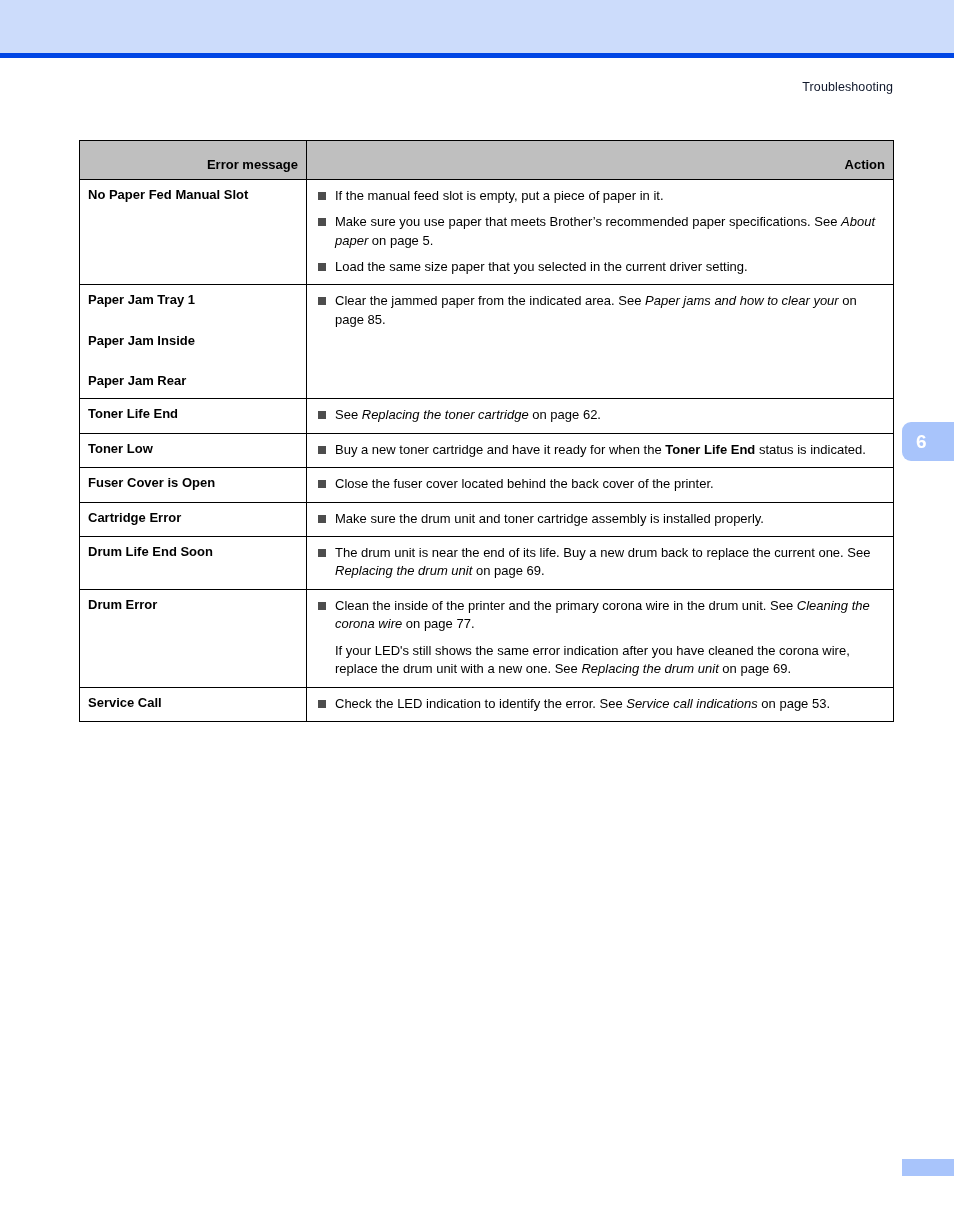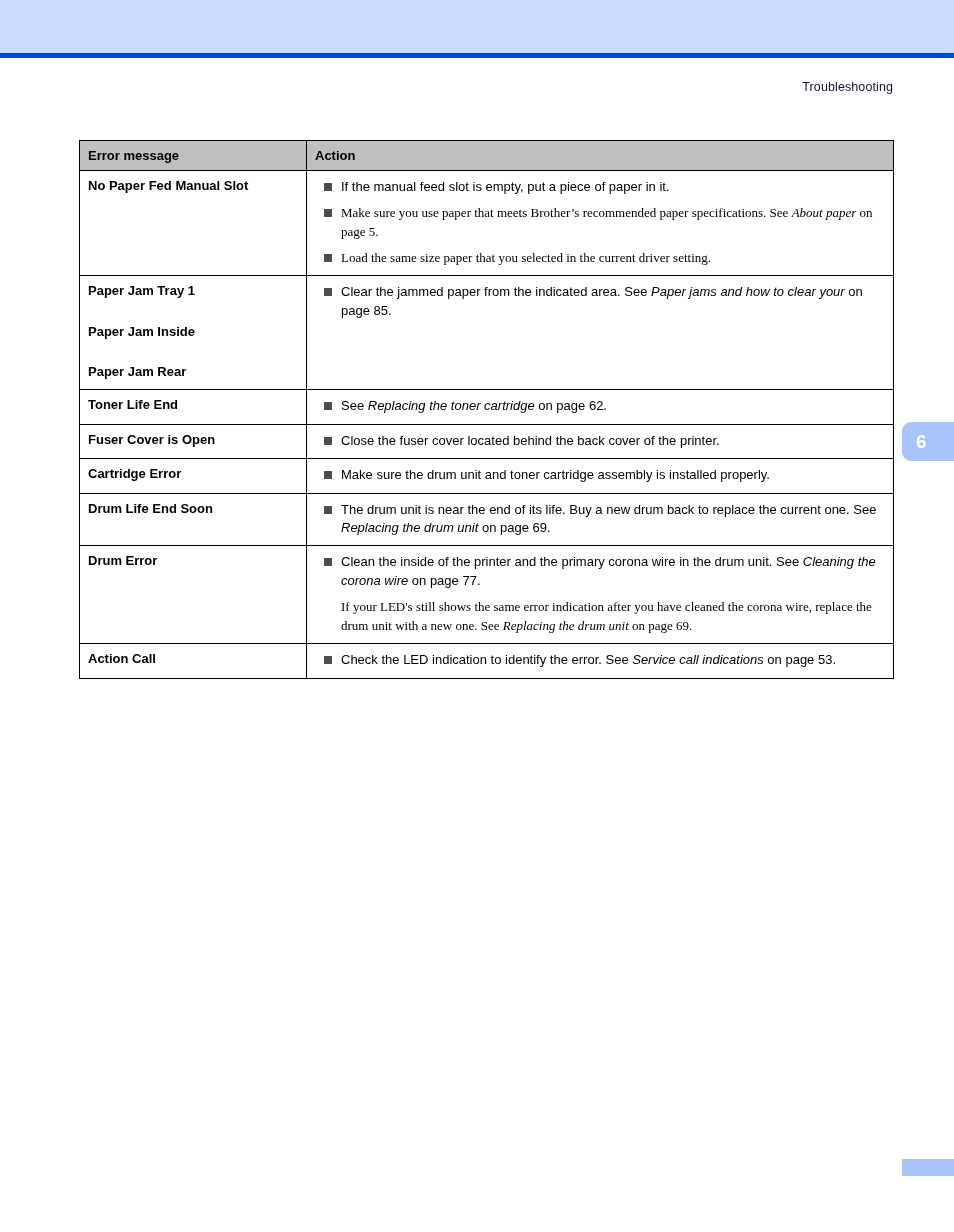--- a/index.html
+++ b/index.html
@@ -96,32 +96,32 @@
   .error-table th,
   .error-table td {
     border: 1px solid #000000;
     vertical-align: top;
     padding: 0;
   }
   .error-table thead th {
     background: #bfbfbf;
     font-size: 13px;
     font-weight: bold;
-    text-align: left;
-    padding: 7px 8px 6px 8px;
+    text-align: right;
+    padding: 16px 8px 6px 8px;
     line-height: 1.2;
   }
   .col-msg { width: 227px; }
   .col-act { width: 587px; }
 
   td.cell-message {
     padding: 7px 8px 9px 8px;
   }
   td.cell-action {
-    padding: 7px 10px 8px 16px;
+    padding: 7px 10px 8px 10px;
     margin-left: 16px;
   }
 
   .msg-line {
     font-size: 13px;
     font-weight: bold;
     color: #000000;
     line-height: 1.25;
     margin: 0 0 0 0;
   }
@@ -133,21 +133,20 @@
   .action-item {
     position: relative;
     padding-left: 18px;
     font-size: 13px;
     color: #000000;
     line-height: 1.42;
     margin: 0;
   }
   .action-item + .action-item {
     margin-top: 8px;
-    font-family: Liberation Serif, serif;
   }
   .action-item.no-bullet {
     
   }
   .bullet-square {
     position: absolute;
     left: 1px;
     top: 5px;
     width: 8px;
     height: 8px;
@@ -203,20 +202,28 @@
       <tr>
         <td class="cell-message">
           <div class="msg-line">Toner Life End</div>
         </td>
         <td class="cell-action">
           <div class="action-item"><span class="bullet-square"></span><span>See </span><span class="em">Replacing the toner cartridge</span><span> on page 62.</span></div>
         </td>
       </tr>
       <tr>
         <td class="cell-message">
+          <div class="msg-line">Toner Low</div>
+        </td>
+        <td class="cell-action">
+          <div class="action-item"><span class="bullet-square"></span><span>Buy a new toner cartridge and have it ready for when the </span><span class="bold">Toner Life End</span><span> status is indicated.</span></div>
+        </td>
+      </tr>
+      <tr>
+        <td class="cell-message">
           <div class="msg-line">Fuser Cover is Open</div>
         </td>
         <td class="cell-action">
           <div class="action-item"><span class="bullet-square"></span><span>Close the fuser cover located behind the back cover of the printer.</span></div>
         </td>
       </tr>
       <tr>
         <td class="cell-message">
           <div class="msg-line">Cartridge Error</div>
         </td>
@@ -236,21 +243,21 @@
         <td class="cell-message">
           <div class="msg-line">Drum Error</div>
         </td>
         <td class="cell-action">
           <div class="action-item"><span class="bullet-square"></span><span>Clean the inside of the printer and the primary corona wire in the drum unit. See </span><span class="em">Cleaning the corona wire</span><span> on page 77.</span></div>
           <div class="action-item no-bullet"><span>If your LED's still shows the same error indication after you have cleaned the corona wire, replace the drum unit with a new one. See </span><span class="em">Replacing the drum unit</span><span> on page 69.</span></div>
         </td>
       </tr>
       <tr>
         <td class="cell-message">
-          <div class="msg-line">Action Call</div>
+          <div class="msg-line">Service Call</div>
         </td>
         <td class="cell-action">
           <div class="action-item"><span class="bullet-square"></span><span>Check the LED indication to identify the error. See </span><span class="em">Service call indications</span><span> on page 53.</span></div>
         </td>
       </tr>
     </tbody>
 </table>
 
 <div class="footer-page-number">81</div>
 <div class="footer-block"></div>

